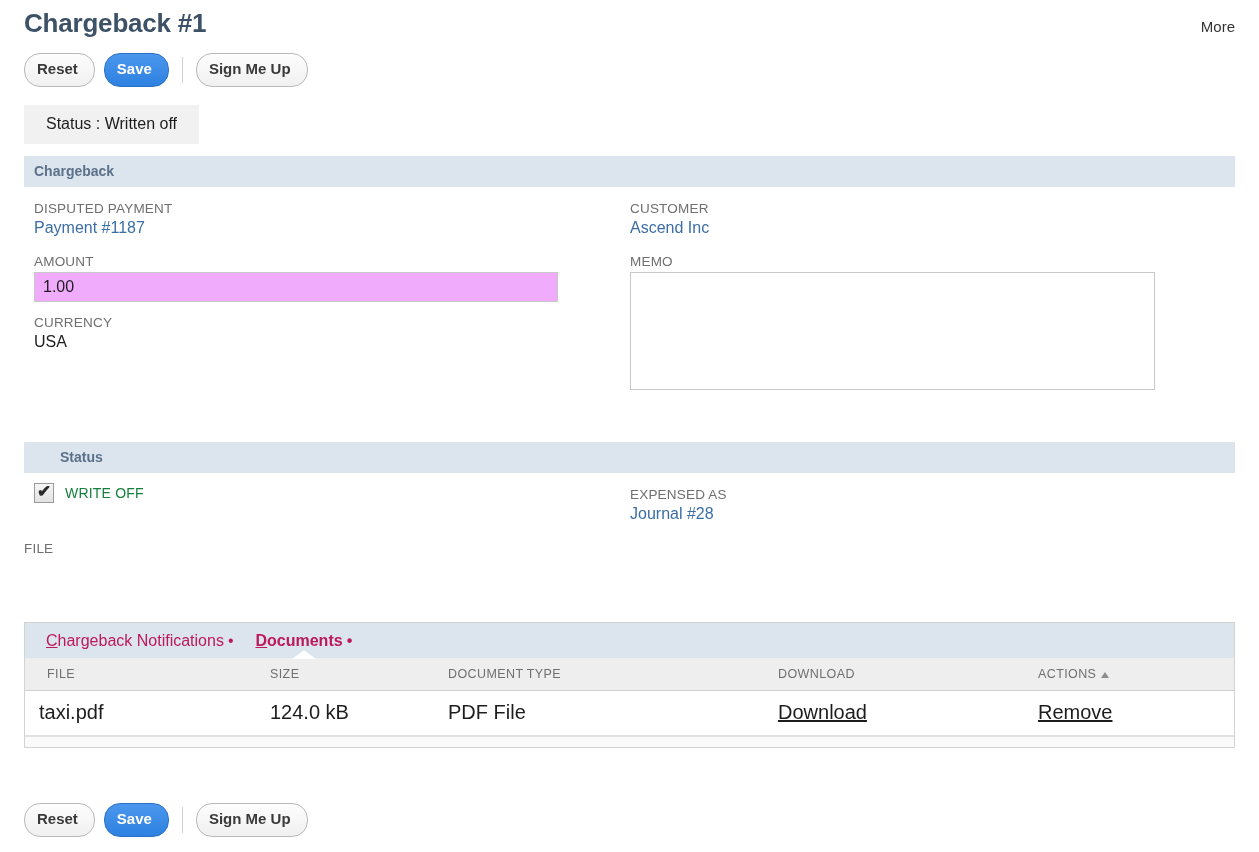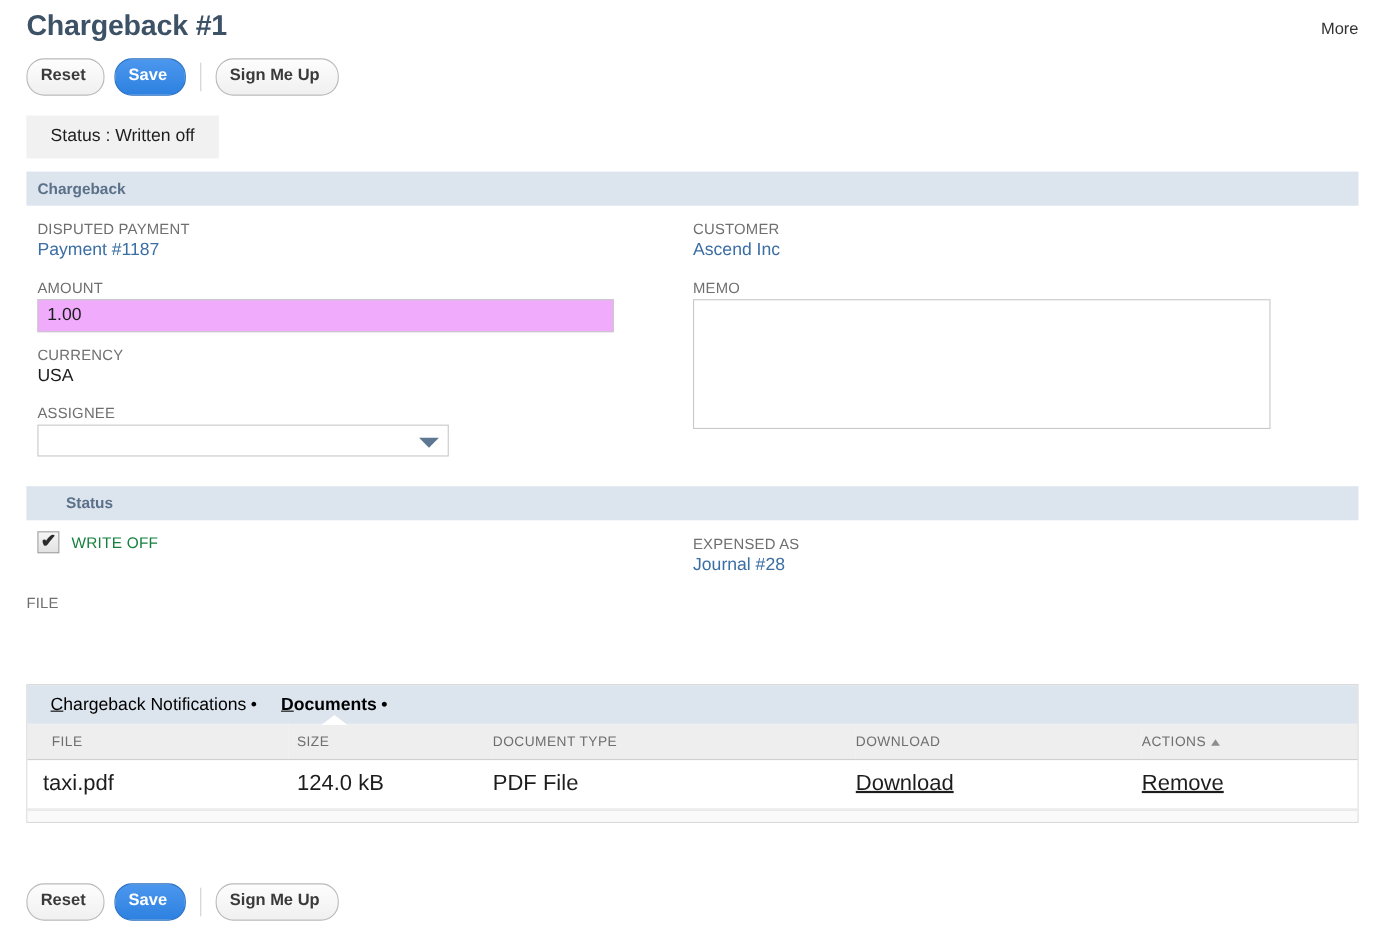--- a/index.html
+++ b/index.html
@@ -271,21 +271,21 @@
     position: relative;
     background: #dce4ee;
     height: 35px;
     display: flex;
     align-items: center;
     padding-left: 10px;
   }
   .tab {
     position: relative;
     font-size: 16px;
-    color: #000000;
+    color: #be185d;
     padding: 0 11px;
     cursor: pointer;
     white-space: nowrap;
   }
   .tab .tab-label { text-decoration: none; }
   .tab .tab-label .ak { text-decoration: underline; }
   .tab .dot {
     margin-left: 4px;
     font-size: 16px;
   }
@@ -389,27 +389,20 @@
   <div class="field" style="left:34px; top:254px;">
     <span class="field-label">AMOUNT</span>
     <input class="text-input" style="width: 524px;" value="1.00">
   </div>
 
   <div class="field" style="left:34px; top:315px;">
     <span class="field-label">CURRENCY</span>
     <span class="field-static">USA</span>
   </div>
 
-  <div class="field" style="left:34px; top:368px;">
-    <span class="field-label">ASSIGNEE</span>
-    <div class="combo">
-      <span class="combo-value"></span>
-      <span class="combo-arrow"></span>
-    </div>
-  </div>
 
   <div class="field" style="left:630px; top:201px;">
     <span class="field-label">CUSTOMER</span>
     <a class="field-link">Ascend Inc</a>
   </div>
 
   <div class="field" style="left:630px; top:254px;">
     <span class="field-label">MEMO</span>
     <textarea class="memo-input" style="width: 525px; height: 118px;"></textarea>
   </div>

